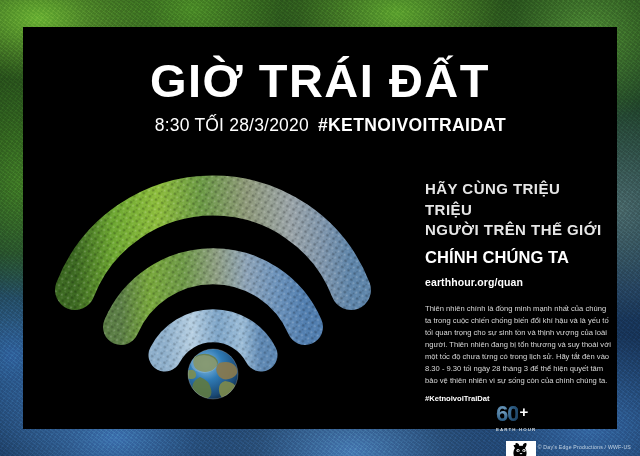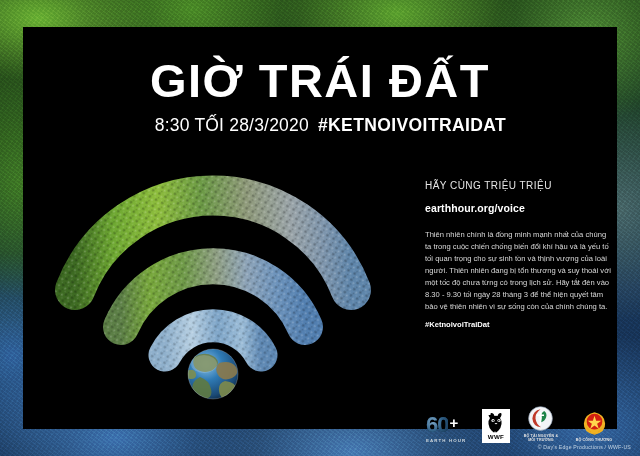--- a/index.html
+++ b/index.html
@@ -41,33 +41,33 @@
   .subline{position:absolute;left:0;right:0;top:88px;text-align:center;
     color:#fff;font-size:17.5px;font-weight:400;letter-spacing:.2px;white-space:nowrap;margin-left:21px;}
   .subline .hash{font-weight:700;letter-spacing:.4px;margin-left:9px;}
 
   
   #wifi{position:absolute;left:30px;top:140px;width:320px;height:235px;}
   #wifi svg{display:block;width:100%;height:100%;}
 
   
   #right{position:absolute;left:402px;top:152px;width:186px;color:#fff;}
-  .kicker{font-size:10px;line-height:1.38;letter-spacing:.45px;
-          color:#e6e6e6;text-transform:uppercase;font-weight:400;}
+  .kicker{font-size:15px;line-height:1.38;letter-spacing:.45px;
+          color:#e6e6e6;text-transform:uppercase;font-weight:700;}
   .bigclaim{margin-top:7px;font-size:16.5px;font-weight:700;line-height:1.17;
             letter-spacing:.1px;text-transform:uppercase;}
   .url{margin-top:9px;font-size:10.5px;font-weight:700;letter-spacing:.1px;color:#fff;
        text-decoration:none;display:block;}
   .body-copy{margin-top:15px;font-size:7.6px;line-height:1.58;color:#d9d9d9;
              text-align:left;}
   .body-hash{margin-top:7px;font-size:7.6px;font-weight:700;color:#fff;}
 
   
   #logos{position:absolute;left:403px;top:376px;width:190px;height:40px;
-         display:flex;align-items:flex-end;gap:9px;}
+         display:flex;align-items:center;gap:9px;flex-direction:column;}
   .logo{position:relative;}
 
   
   .eh{width:50px;}
   .eh-num{font-size:22px;font-weight:700;line-height:1;letter-spacing:-1px;
     background:
       radial-gradient(circle at 30% 35%, #7fa9c8 0%, #2f5f86 45%, #12304c 100%),
       linear-gradient(#2a5170,#0f2a42);
     -webkit-background-clip:text;background-clip:text;color:transparent;
     -webkit-text-fill-color:transparent;display:inline-block;}
@@ -180,26 +180,28 @@
           <circle cx="160" cy="207" r="25" fill="none" stroke="rgba(255,255,255,.22)" stroke-width="1"></circle>
           <ellipse cx="151" cy="197" rx="13" ry="9" fill="rgba(255,255,255,.18)"></ellipse>
         </g>
       </svg>
     </div>
 
     <div id="right">
 
       <div class="kicker">
         <div>HÃY CÙNG TRIỆU TRIỆU</div>
+        <div>NGƯỜI TRÊN THẾ GIỚI</div>
       </div>
 
       <div class="bigclaim">
-      </div>
-
-      <a class="url" href="#">earthhour.org/voice</a>
+        <div>CHÍNH CHÚNG TA</div>
+      </div>
+
+      <a class="url" href="#">earthhour.org/quan</a>
 
       <div class="body-copy">Thiên nhiên chính là đồng minh mạnh nhất của chúng ta trong cuộc chiến chống biến đổi khí hậu và là yếu tố tối quan trọng cho sự sinh tồn và thịnh vượng của loài người. Thiên nhiên đang bị tổn thương và suy thoái với một tốc độ chưa từng có trong lịch sử. Hãy tắt đèn vào 8.30 - 9.30 tối ngày 28 tháng 3 để thể hiện quyết tâm bảo vệ thiên nhiên vì sự sống còn của chính chúng ta.</div>
 
       <div class="body-hash">#KetnoivoiTraiDat</div>
     </div>
 
     <div id="logos">
 
       <div class="logo eh">
         <div>

